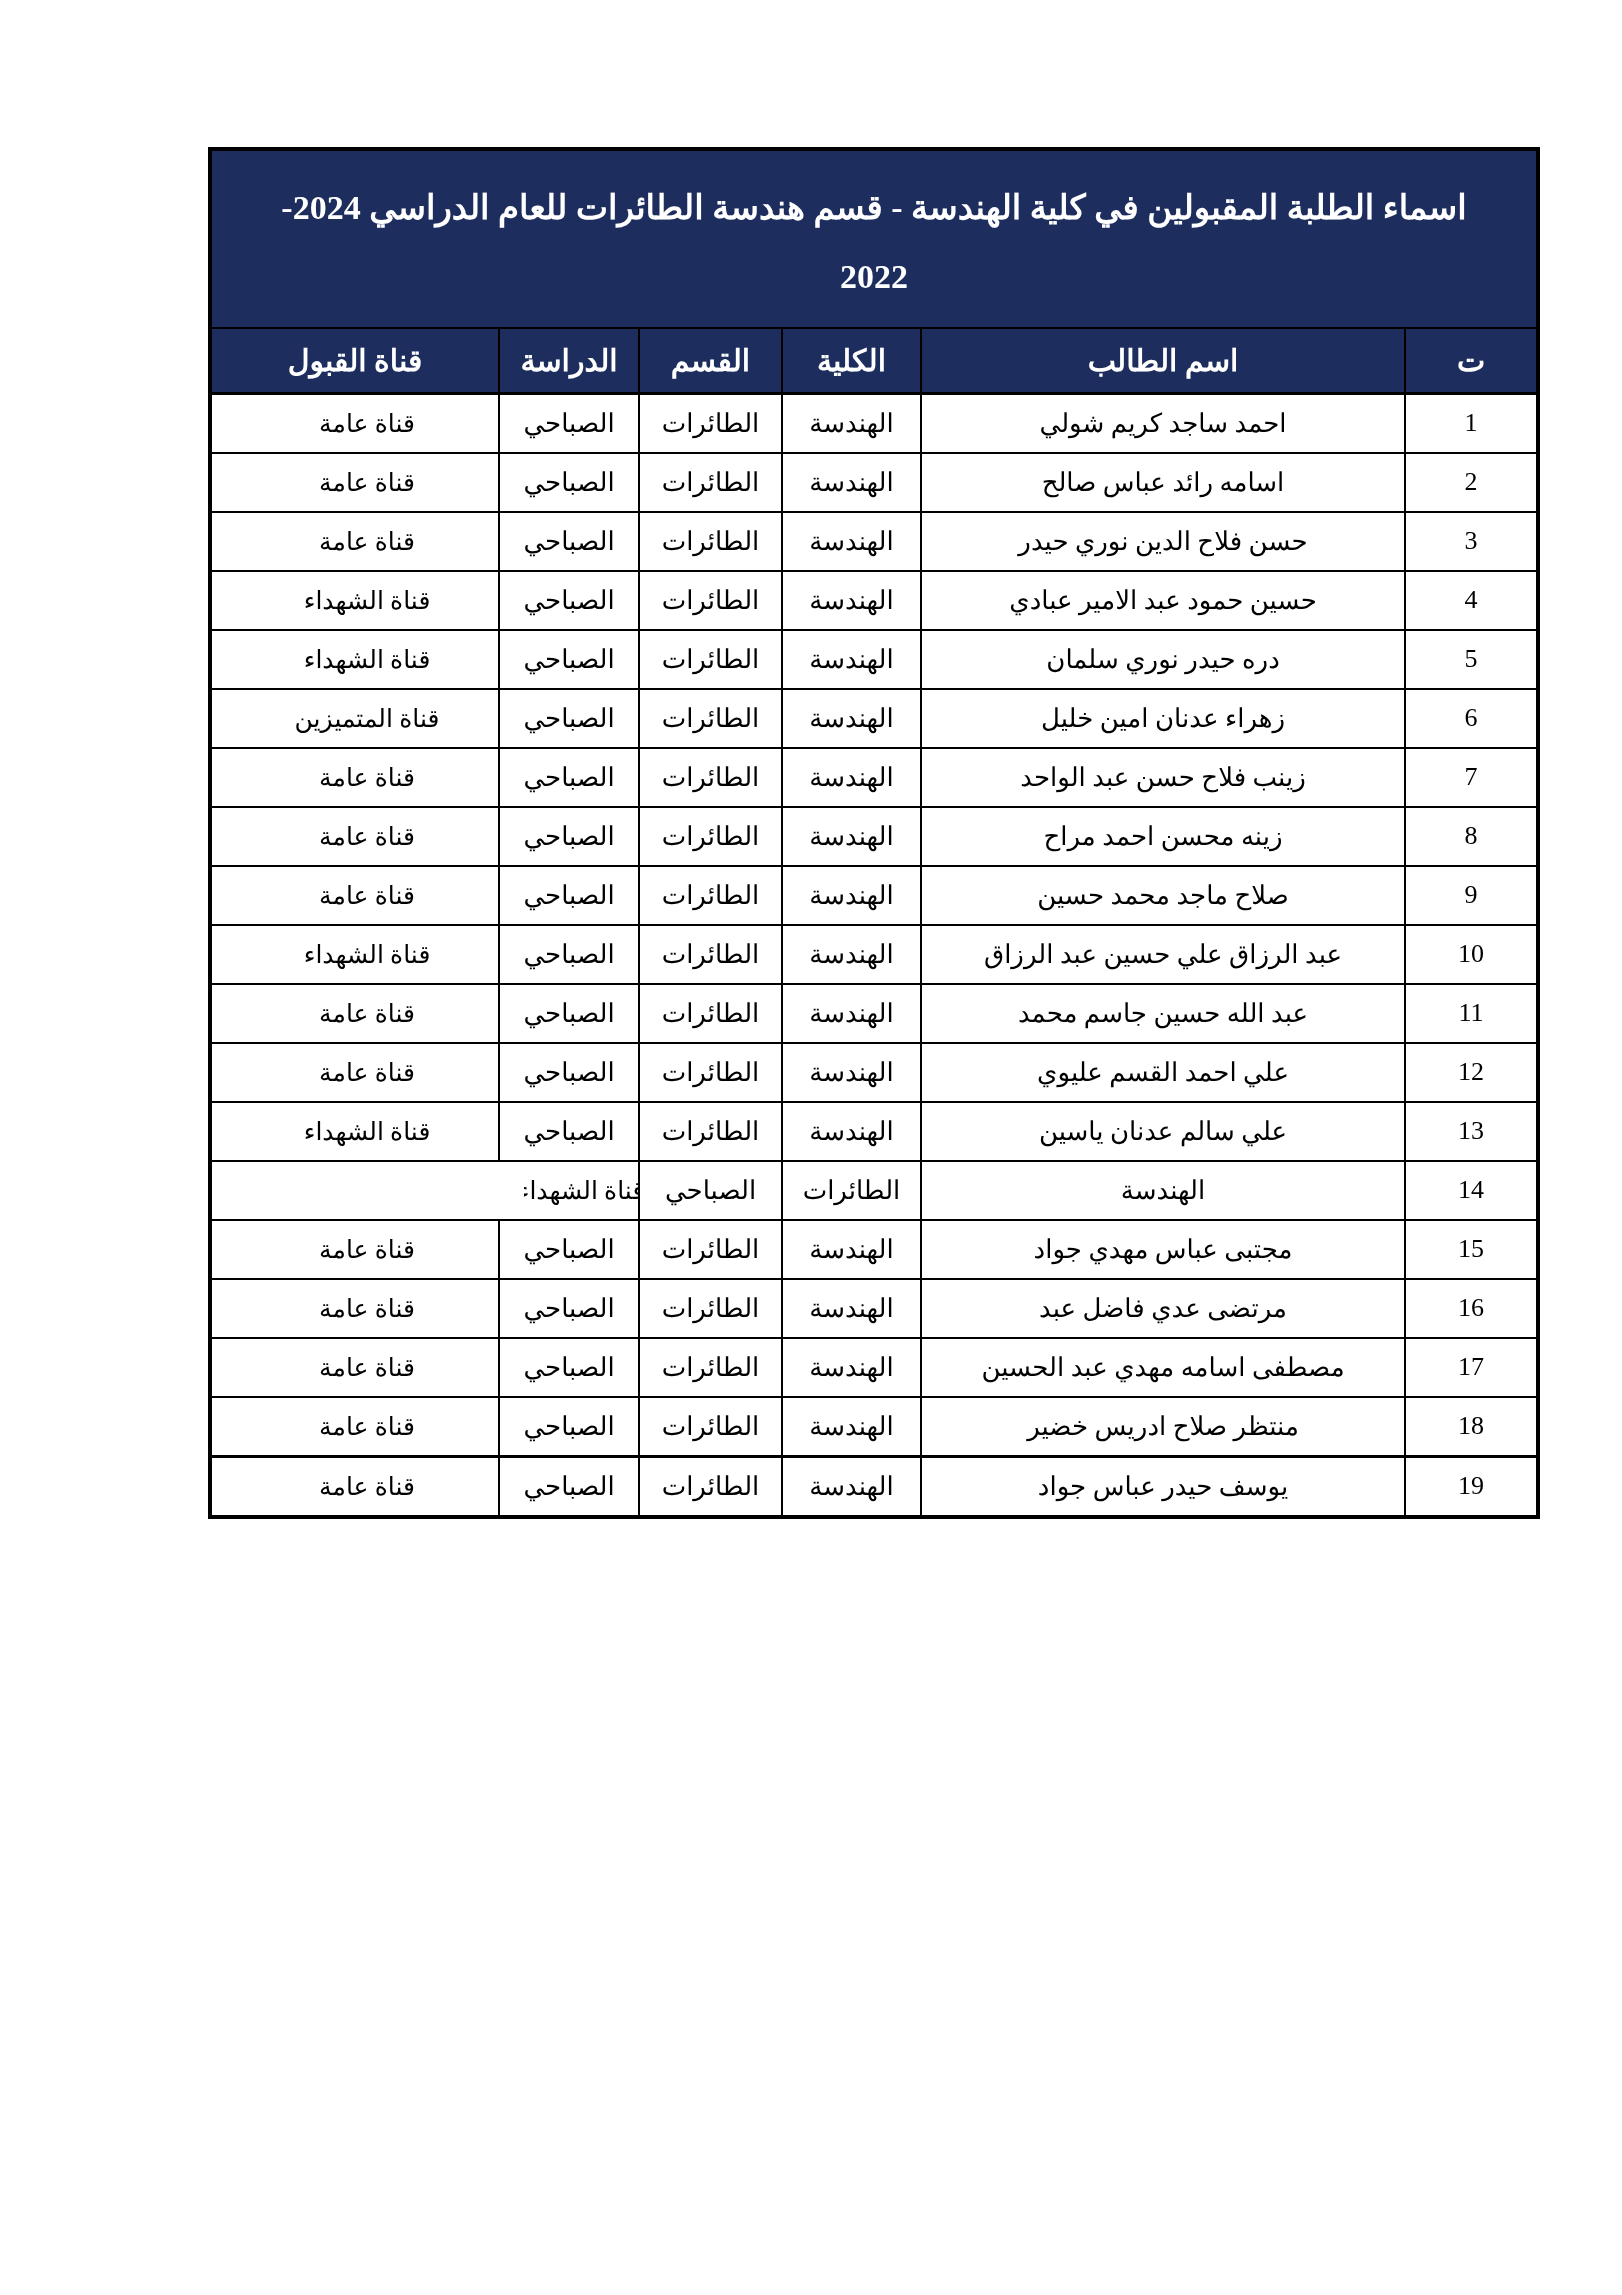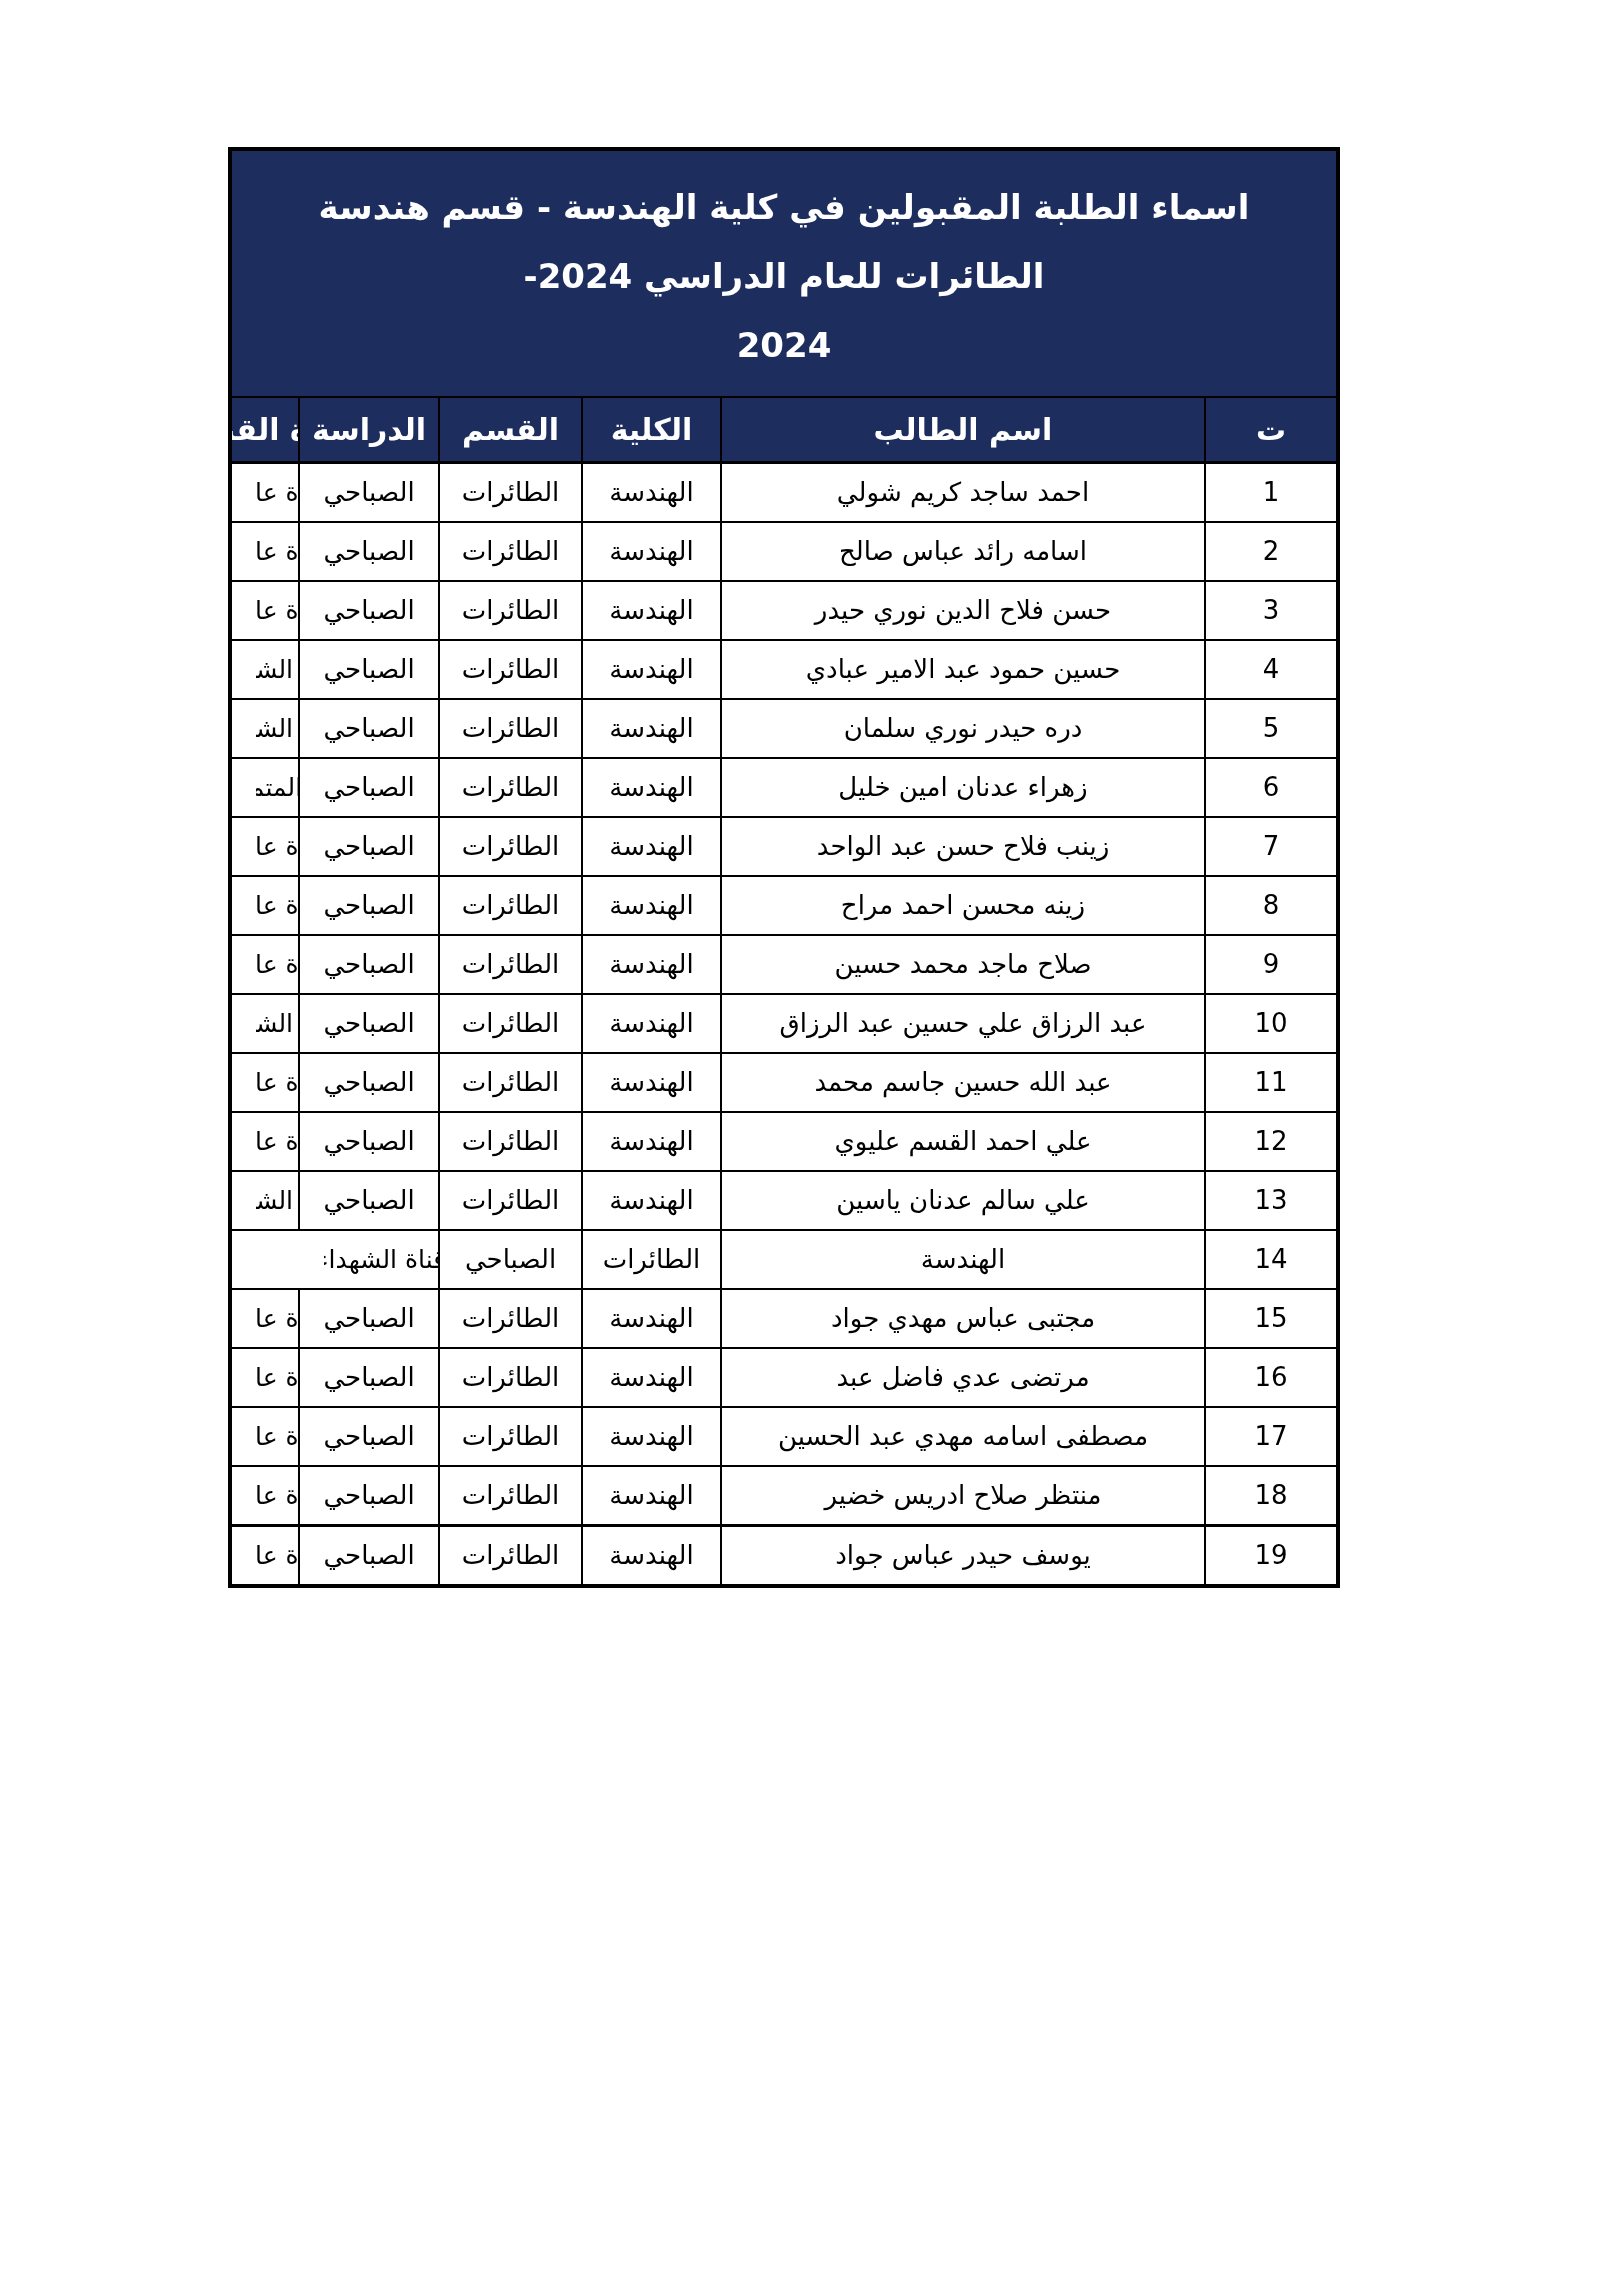--- a/index.html
+++ b/index.html
@@ -1,22 +1,22 @@
 <!DOCTYPE html>
 <html lang="ar" style="font-size:10.5px"><head>
 <meta charset="utf-8">
 <style>
   html,body{margin:0;padding:0;}
   body{
     width:1623px;height:2295px;background:#ffffff;position:relative;
     font-family:"DejaVu Sans", sans-serif;
   }
   .table-wrap{
-    position:absolute;left:228px;top:147px;width:1112px;
-    border:4.6px solid #000;box-sizing:border-box;direction:rtl;
+    position:absolute;left:208px;top:147px;width:1332px;
+    border:4.6px solid #000;box-sizing:border-box;direction:rtl;font-family:Liberation Serif, serif;
   }
   .title-block{
     color:#fff;text-align:center;font-weight:bold;font-size:34px;
     padding:22px 15.7px 15.7px 15.7px;line-height:69px;
     border-bottom:2.6px solid #000;
   }
   .grid-row{
     display:grid;
     grid-template-columns:130px 484px 139px 143px 140px auto;
   }
@@ -36,21 +36,21 @@
   .cell.channel{font-size:25px;margin-left:24px;}
   .cell.num{font-size:26px;}
 </style>
 </head>
 <body>
 
 <div class="table-wrap">
 
   <div class="title-block" style="background: rgb(28, 45, 94);">
     <div>اسماء الطلبة المقبولين في كلية الهندسة - قسم هندسة الطائرات  للعام الدراسي 2024-</div>
-    <div>2024</div>
+    <div>2022</div>
   </div>
 
   <div class="grid-row header-row" style="background: rgb(28, 45, 94);">
     <div class="cell">ت</div>
     <div class="cell">اسم الطالب</div>
     <div class="cell">الكلية</div>
     <div class="cell">القسم</div>
     <div class="cell">الدراسة</div>
     <div class="cell">قناة القبول</div>
   </div>

